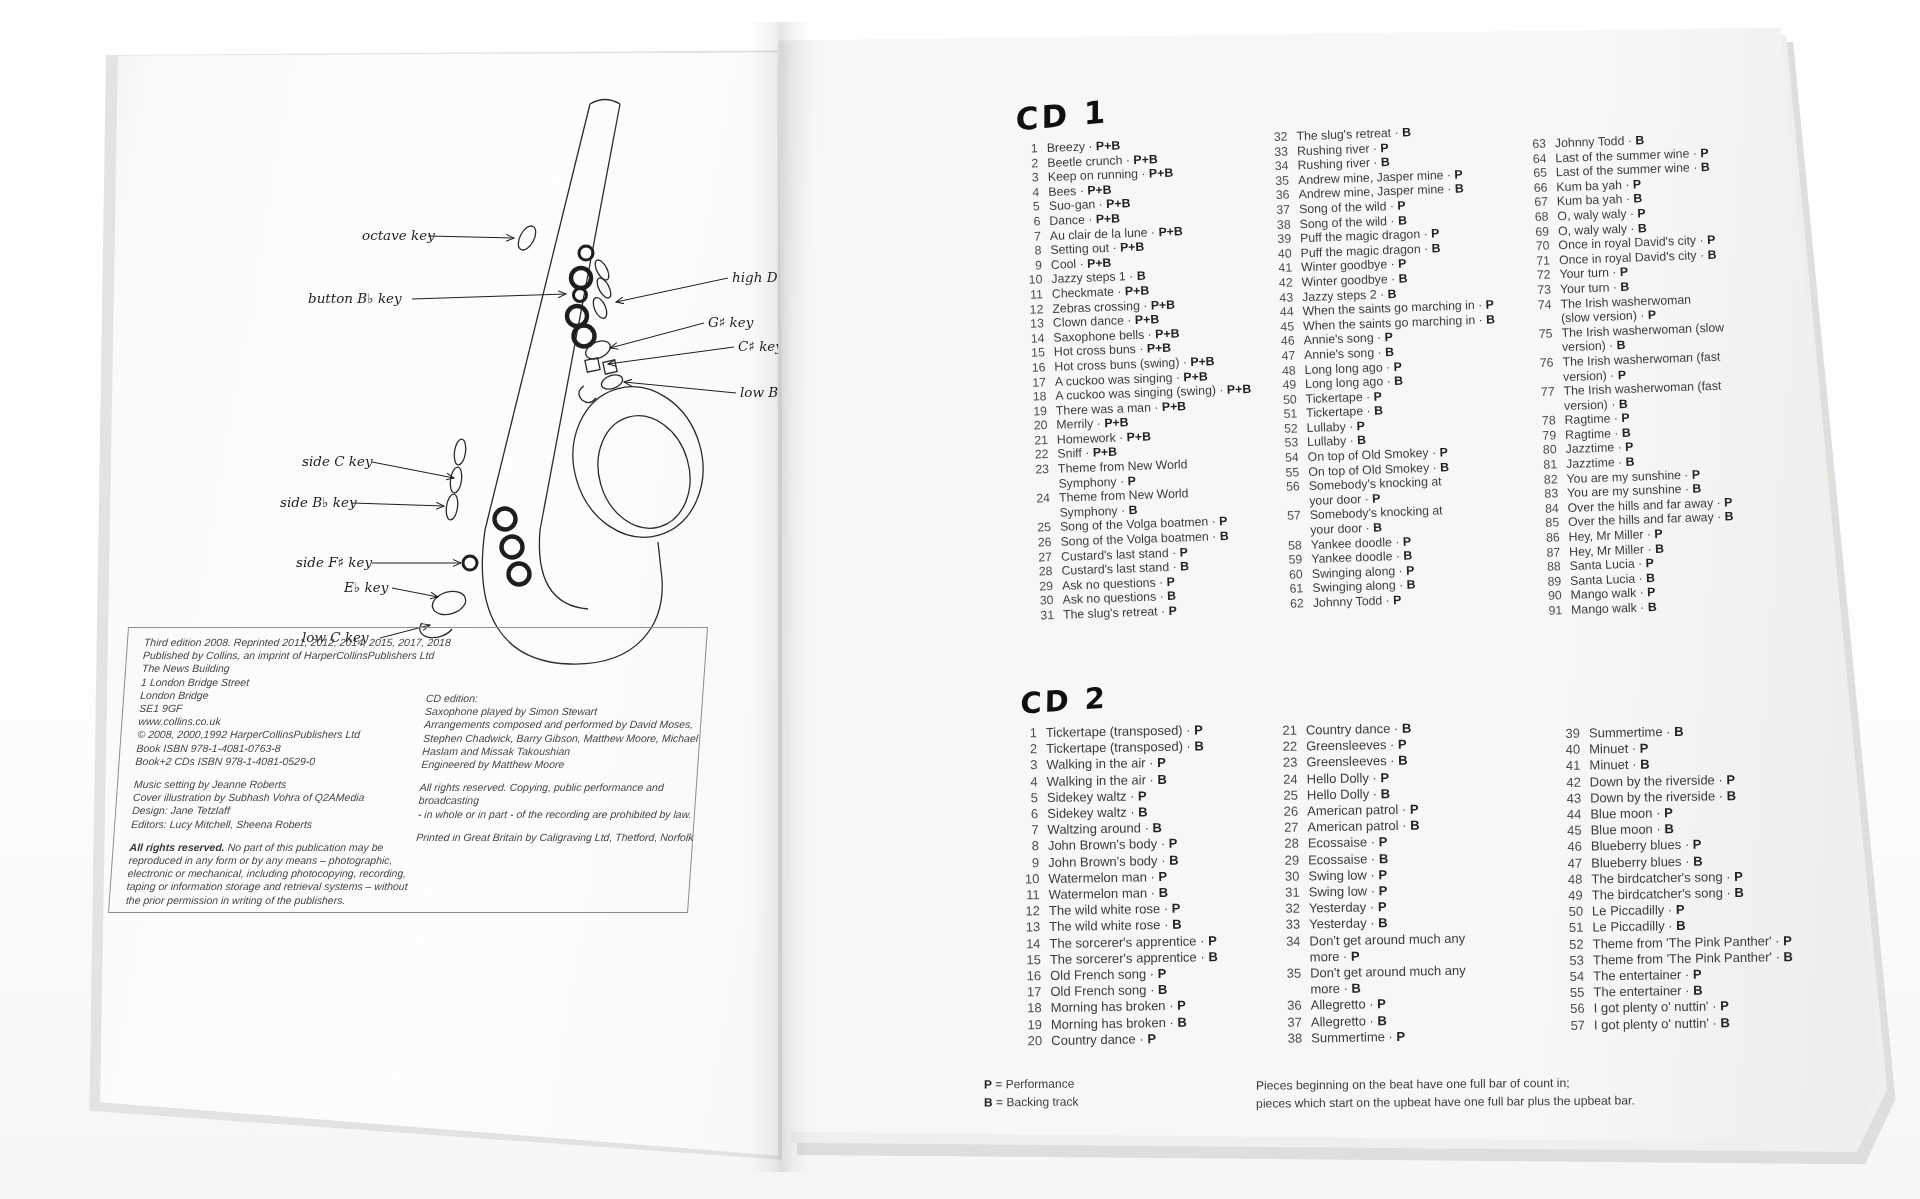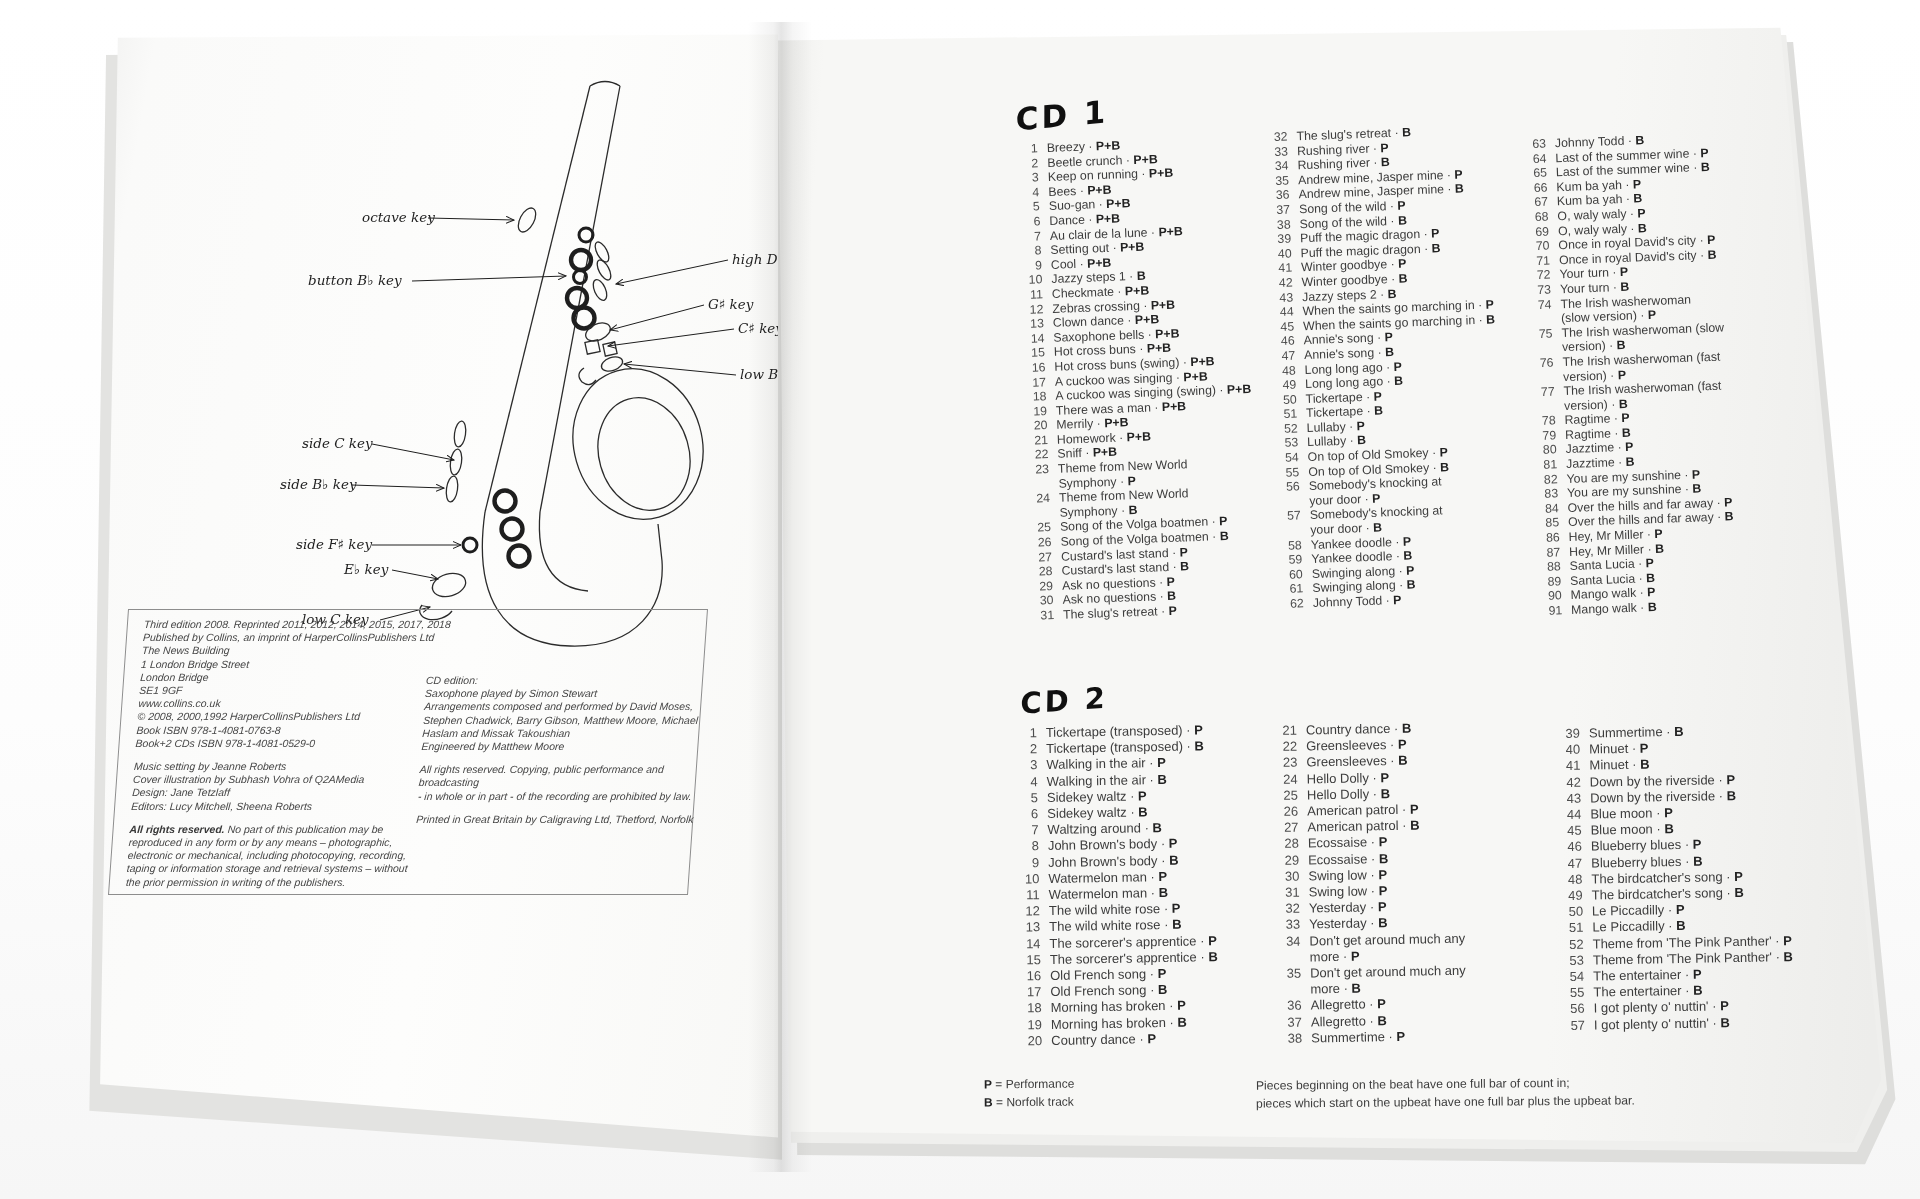--- a/index.html
+++ b/index.html
@@ -2,21 +2,21 @@
 <html><head>
 <meta charset="utf-8">
 <style>
   html,body{margin:0;padding:0;background:#fff;}
   .stage{position:relative;width:1920px;height:1199px;background:linear-gradient(180deg,#ffffff 0%,#fdfdfd 60%,#f6f6f6 100%);overflow:hidden;font-family:"Liberation Sans",sans-serif;}
   
   .sheet{position:absolute;pointer-events:none;}
   .sheet-l2{left:88px;top:46px;width:694px;height:1116px;background:#e3e3e1;clip-path:polygon(2.6% .8%,100% .4%,100% 99.8%,.2% 95.4%);filter:drop-shadow(-6px 14px 18px rgba(90,90,90,.30));}
   .sheet-r2{left:786px;top:34px;width:1124px;height:1158px;background:#dededc;clip-path:polygon(0 1.8%,89.6% .7%,94.2% 47%,98.7% 92%,96% 97.6%,1% 96.8%);filter:drop-shadow(8px 16px 22px rgba(90,90,90,.32));}
   .sheet-r1{left:782px;top:28px;width:1122px;height:1154px;background:#efefed;clip-path:polygon(0 1.7%,89.5% .6%,94% 47%,98.5% 92%,95.8% 97.4%,.8% 96.6%);}
-  .page-left{position:absolute;left:96px;top:30px;width:682px;height:1112px;background:linear-gradient(100deg,#f1f1f0 0%,#fafaf9 7%,#fdfdfc 55%,#f8f8f6 100%);clip-path:polygon(3.2% .7%,100% .4%,100% 99.6%,.6% 94.8%);z-index:2;}
+  .page-left{position:absolute;left:96px;top:48px;width:682px;height:1112px;background:linear-gradient(100deg,#f1f1f0 0%,#fafaf9 7%,#fdfdfc 55%,#f8f8f6 100%);clip-path:polygon(3.2% .7%,100% .4%,100% 99.6%,.6% 94.8%);z-index:2;}
   .page-right{position:absolute;left:778px;top:22px;width:1120px;height:1150px;background:linear-gradient(94deg,#eeeeec 0%,#f7f7f5 4%,#f7f7f5 70%,#ededeb 97%);clip-path:polygon(0 1.6%,89.5% .5%,94% 47%,98.5% 92%,96% 97.5%,1% 96.5%);z-index:3;}
   .gutter{position:absolute;left:748px;top:22px;width:64px;height:1150px;z-index:4;pointer-events:none;background:linear-gradient(90deg,rgba(0,0,0,0) 0%,rgba(0,0,0,.05) 40%,rgba(0,0,0,.10) 52%,rgba(0,0,0,.04) 70%,rgba(0,0,0,0) 100%);}
   
   .sax-svg{position:absolute;left:144px;top:26px;}
   .dia-label{font-family:"DejaVu Serif",serif;font-style:italic;font-size:13.5px;fill:#1f1f1f;}
   .ln{stroke:#2b2b2b;stroke-width:1.3;fill:none;}
   .ring{stroke:#1e1e1e;stroke-width:4.4;fill:none;}
   .ring-thin{stroke:#1e1e1e;stroke-width:3;fill:none;}
   .arrow{stroke:#1f1f1f;stroke-width:1;fill:none;}
   
@@ -942,21 +942,21 @@
 
           <div class="trow">
             <span class="num">57</span>
             <span class="tt"><span>I got plenty o' nuttin'</span><span class="sep"></span><b class="mk">B</b></span>
           </div>
         </div>
     </div>
 
     <div class="legend">
       <div><b>P</b><span> = Performance</span></div>
-      <div><b>B</b><span> = Norfolk track</span></div>
+      <div><b>B</b><span> = Backing track</span></div>
     </div>
     <div class="note">
       <div>Pieces beginning on the beat have one full bar of count in;</div>
       <div>pieces which start on the upbeat have one full bar plus the upbeat bar.</div>
     </div>
   </div>
 
   <div class="gutter"></div>
 </div>
 

